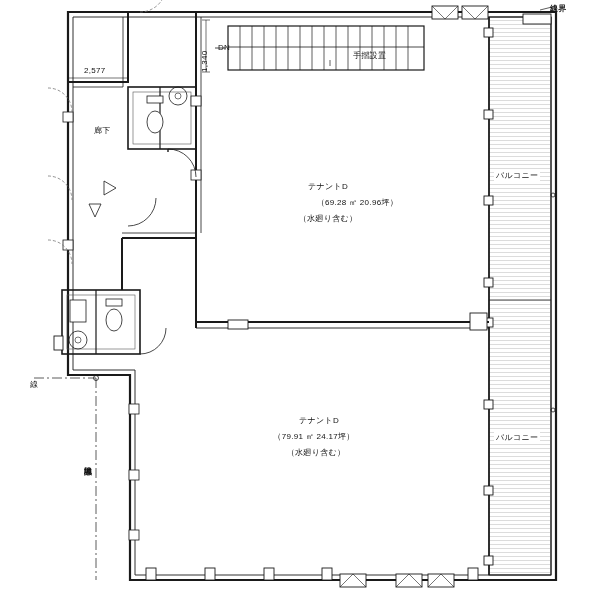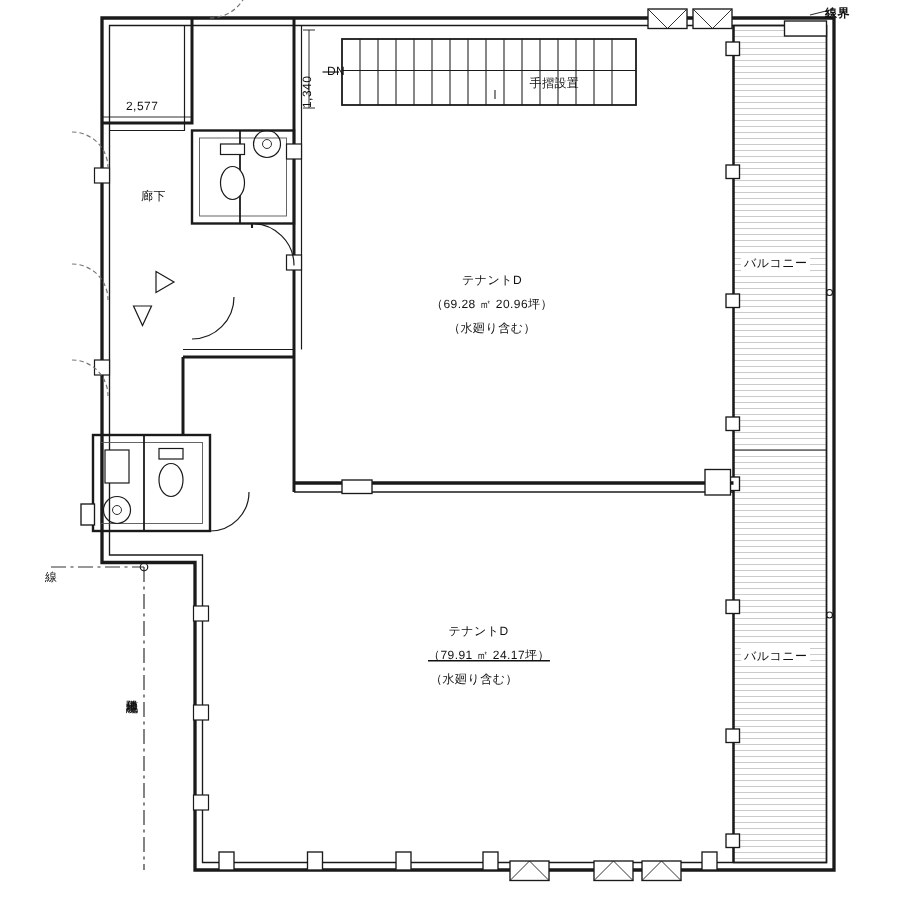--- a/index.html
+++ b/index.html
@@ -226,25 +226,25 @@
 
   <div class="lbl rot90" style="left:200px; top:72px;">1,340</div>
 
   <div class="lbl" style="left:218px; top:43px;">DN</div>
 
   <div class="lbl" style="left:311px; top:51px;margin-left:42px;">手摺設置</div>
 
   <div class="lbl" style="left:94px; top:126px;">廊下</div>
 
   <div class="lbl ctr" style="left:268px; top:182px; width:120px;">テナントD</div>
-  <div class="lbl ctr" style="left:258px; top:198px; width:140px;">（69.28 ㎡  20.96坪）</div>
+  <div class="lbl ctr" style="left:258px; top:198px; width:140px;text-align:right;">（69.28 ㎡  20.96坪）</div>
   <div class="lbl ctr" style="left:268px; top:214px; width:120px;">（水廻り含む）</div>
 
   <div class="lbl ctr" style="left:259px; top:416px; width:120px;">テナントD</div>
-  <div class="lbl ctr" style="left:256px; top:432px; width:140px;text-decoration:underline;">（79.91 ㎡  24.17坪）</div>
+  <div class="lbl ctr" style="left:244px; top:432px; width:140px;">（79.91 ㎡  24.17坪）</div>
   <div class="lbl ctr" style="left:256px; top:448px; width:120px;">（水廻り含む）</div>
 
   <div class="lbl" style="left:494px; top:170px; background:#fff; padding:1px 2px;">バルコニー</div>
 
   <div class="lbl" style="left:494px; top:432px; background:#fff; padding:1px 2px;">バルコニー</div>
 
   <div class="lbl" style="left:550px; top:4px;font-weight:bold;">線界</div>
 
   <div class="lbl" style="left:30px; top:380px;">線</div>
 

